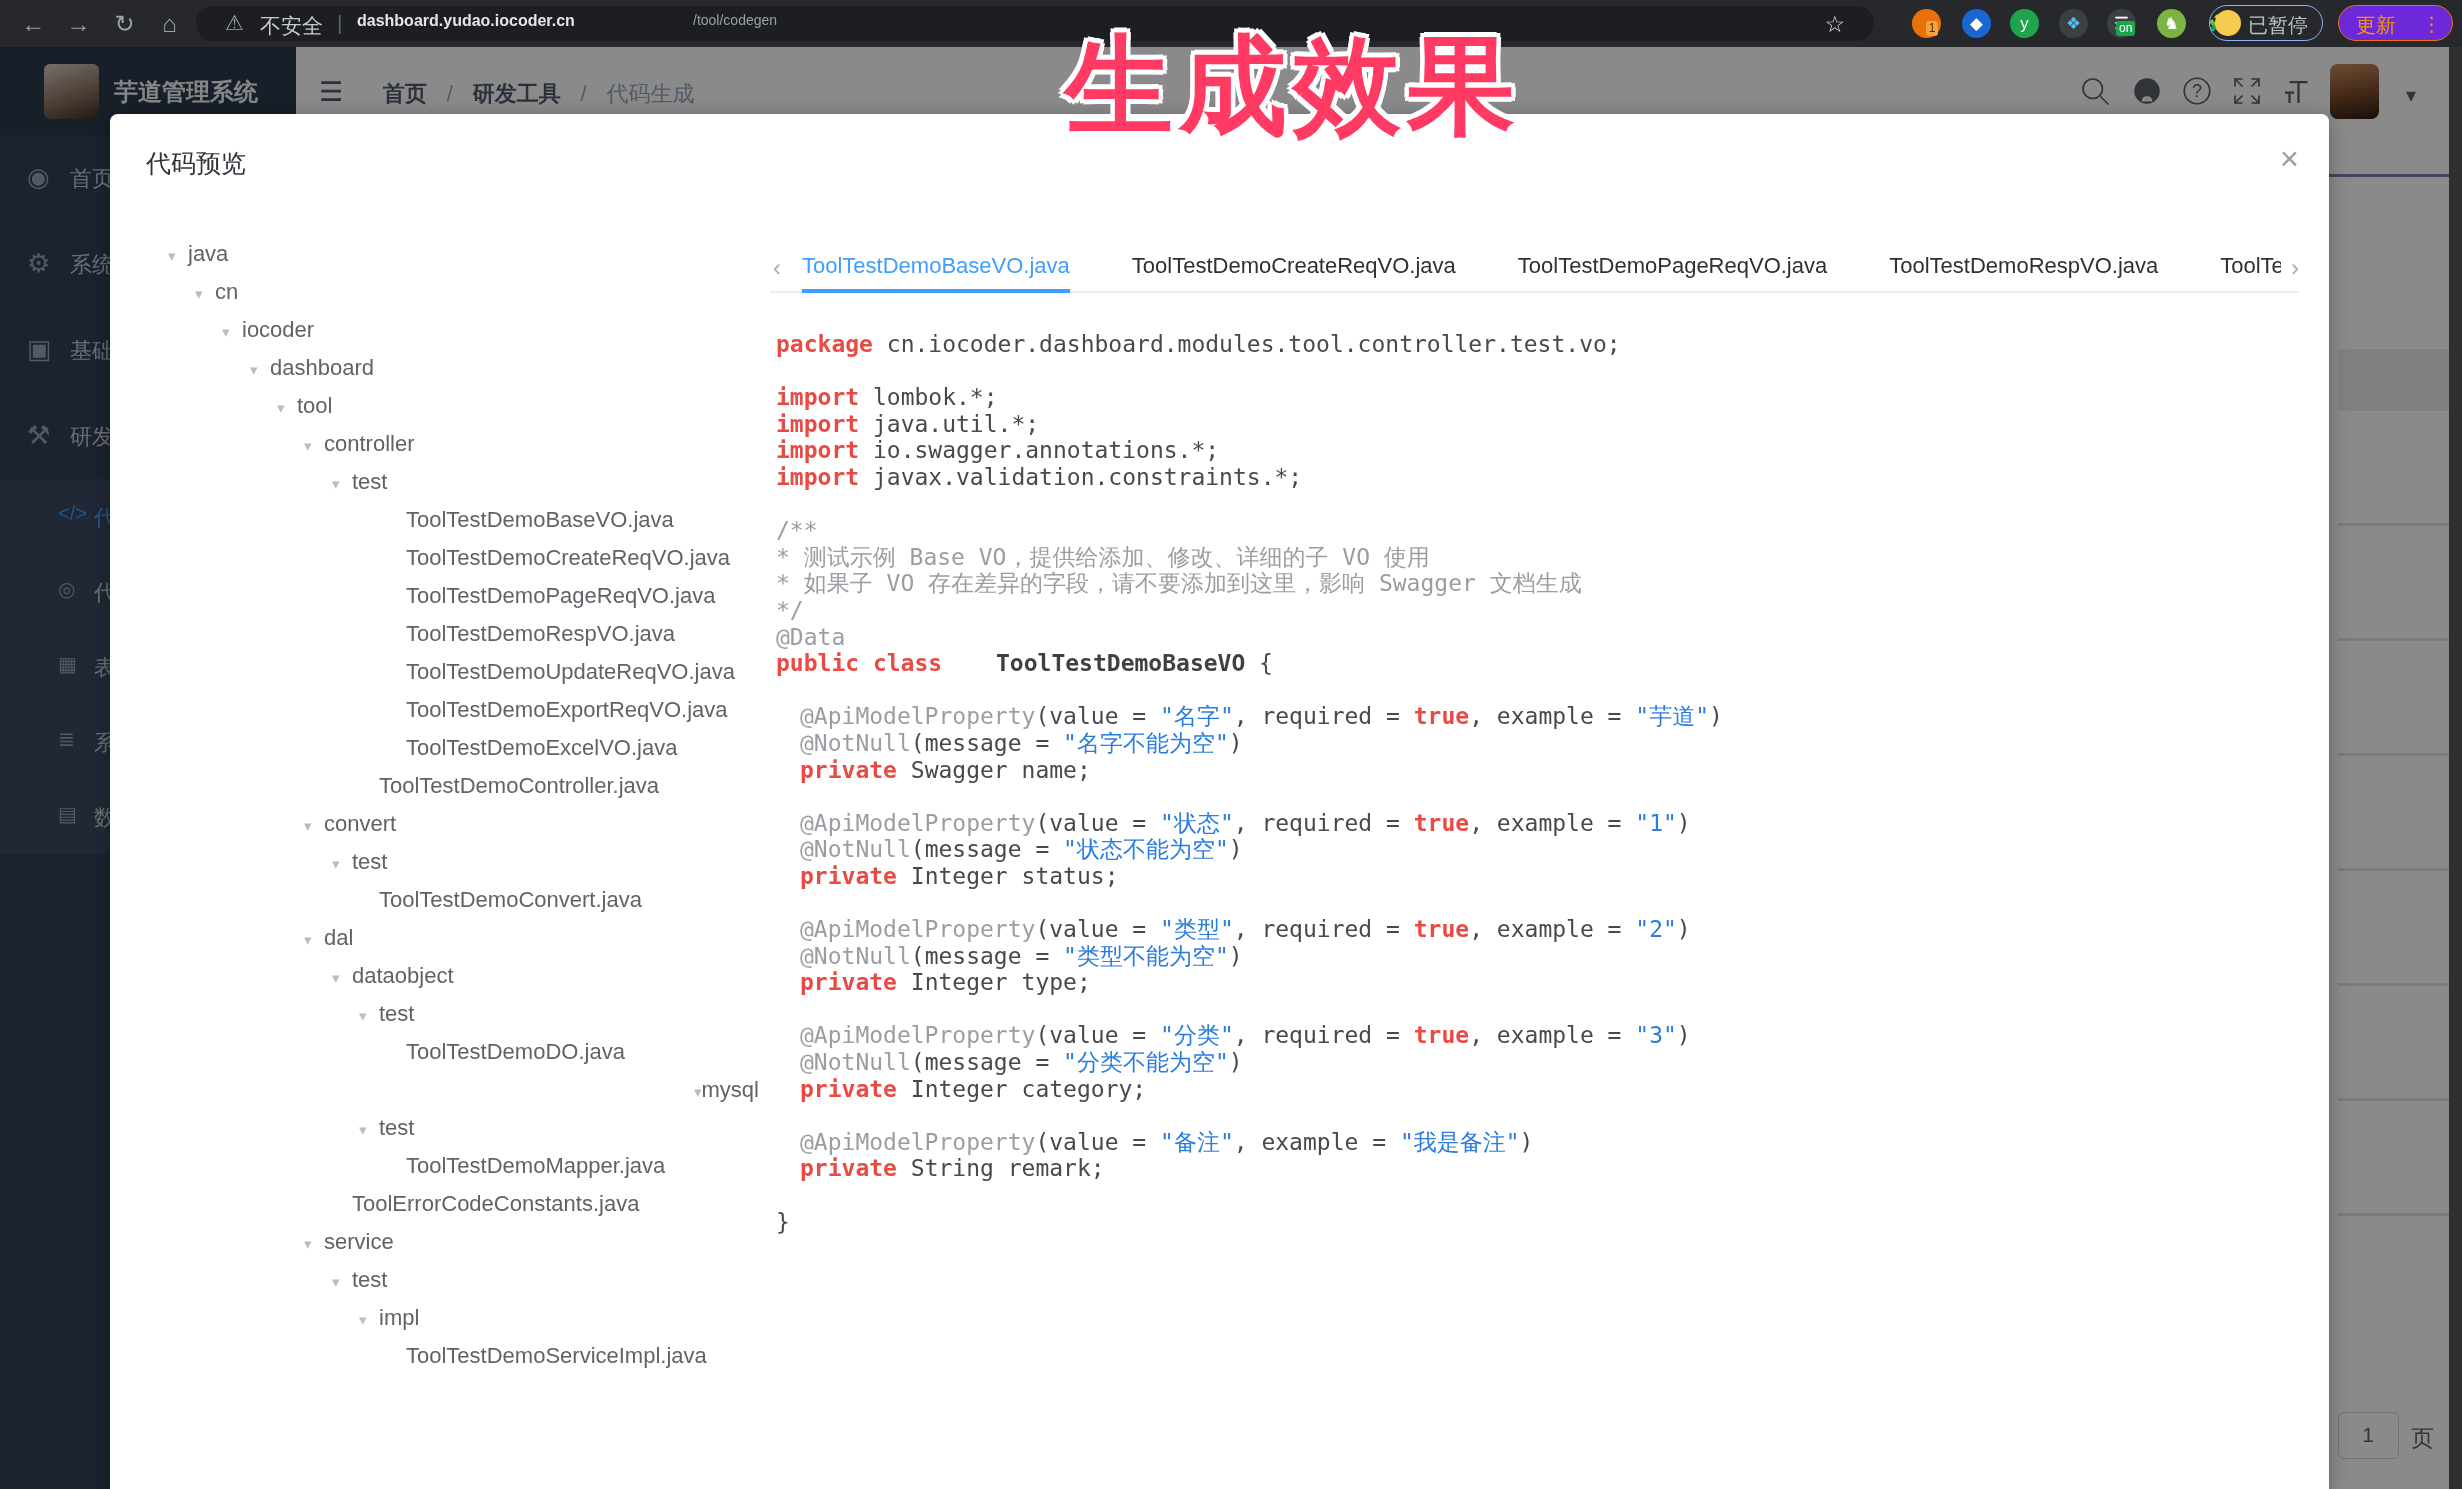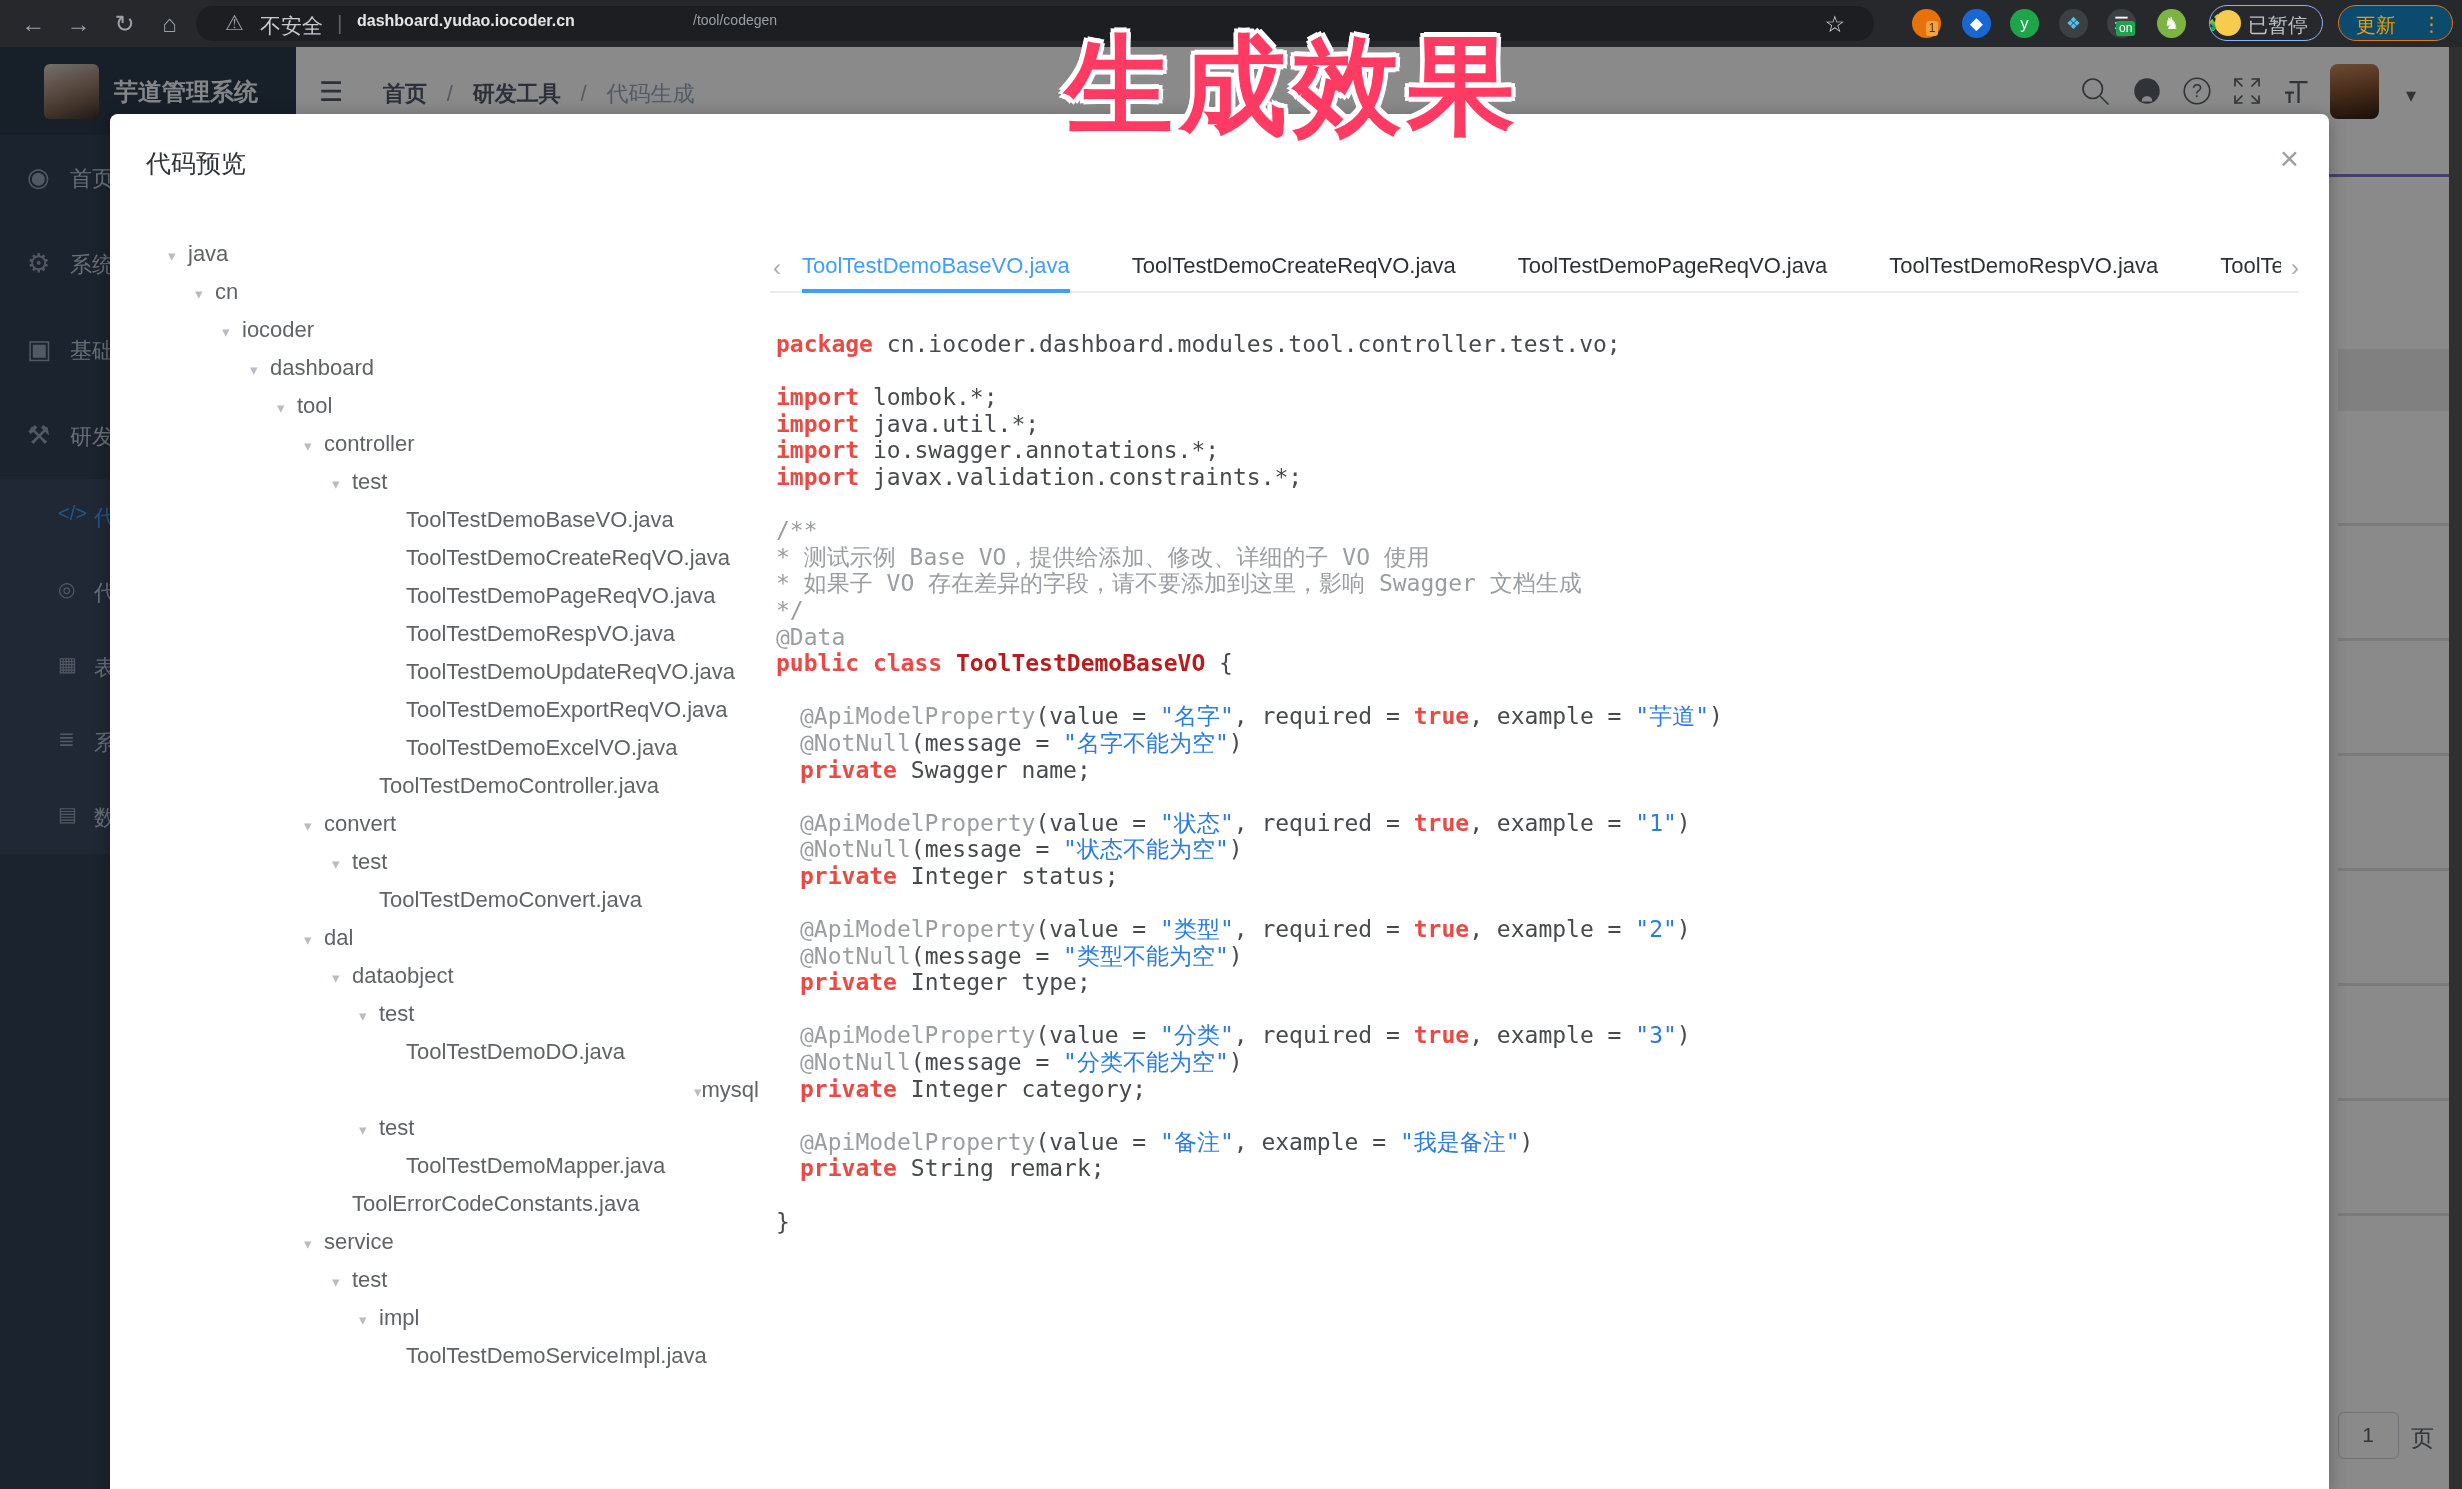--- a/index.html
+++ b/index.html
@@ -22,21 +22,21 @@
   .ext { position:absolute; top:9px; width:29px; height:29px; border-radius:14.4px;
          font-size:16.7px; color:#fff; text-align:center; line-height:29px; }
   .badge { position:absolute; font-size:12px; line-height:15px; border-radius:3px;
            padding:0 3px; color:#fff; }
   #profile-chip { position:absolute; left:2209px; top:5.3px; width:114px; height:36px;
                   border:1.5px solid #8ab4f8; border-radius:18px; }
   #profile-chip .face { position:absolute; left:4.6px; top:3.8px; width:26px; height:26px;
                         border-radius:13px; background:#f7cb4d; }
   #profile-chip .txt { position:absolute; left:38px; top:6px; font-size:20px; color:#bdc1c6; }
   #update-pill { position:absolute; left:2338px; top:5.3px; width:115px; height:36px;
-                 border:1.5px solid #e8710a; border-radius:18px; background:#0c4a6e;}
+                 border:1.5px solid #e8710a; border-radius:18px; background:#6d28d9;}
   #update-pill .txt { position:absolute; left:16.7px; top:6px; font-size:20px; color:#f29900; }
   #update-pill .dots { position:absolute; right:10.6px; top:6px; font-size:20px; color:#f29900; }
 
   
   #app-header { position:absolute; top:47px; left:0; width:2462px; height:88px; background:#fff; z-index:1;}
   #logo-block { position:absolute; left:0; top:0; width:296px; height:88px; background:#2b3a4d; }
   #logo-img { position:absolute; left:44px; top:16.7px; width:55px; height:55px; border-radius:6px;
               background:linear-gradient(160deg,#d8cfc6,#8b6f5e 60%,#3c2f28); }
   #brand { position:absolute; left:114px; top:29px; font-size:24px; color:#f5f7fa; font-weight:700; }
   #collapse-ic { position:absolute; left:319px; top:29px; font-size:27px; color:#515a6e; }
@@ -105,21 +105,21 @@
   .tab { font-size:22px; font-weight:500; color:#2d3035; line-height:46px; white-space:nowrap;
          border-bottom:4.6px solid transparent; }
   .tab.active { color:#409eff; border-bottom-color:#409eff; }
 
   #code { position:absolute; left:6px; top:88px; width:1517px;
           font-family:"DejaVu Sans Mono", monospace; font-size:23px; line-height:26.6px; }
   .cline { height:26.6px; white-space:pre; }
   .cline.ind { padding-left:24px; }
   .tok-k { color:#ea4a44; font-weight:700; }
   .tok-s { color:#2a7cdf; }
-  .tok-t { color:#b91c1c; font-weight:700; }
+  .tok-t { color:#404040; font-weight:700;margin-left:40px; }
   .tok-m { color:#9a9da1; }
   .tok-c { color:#9a9da1; }
   .tok-p { color:#47494d; }
 
   
   #annotation { position:absolute; left:1065px; top:13.7px; z-index:40;
                 font-size:108px; font-weight:700; letter-spacing:6px; color:#ff3b63;
                 text-shadow:-3.8px -3.8px 0 #fff, 3.8px -3.8px 0 #fff, -3.8px 3.8px 0 #fff, 3.8px 3.8px 0 #fff,
                             -4.6px 0 0 #fff, 4.6px 0 0 #fff, 0 -4.6px 0 #fff, 0 4.6px 0 #fff; }
 </style>

